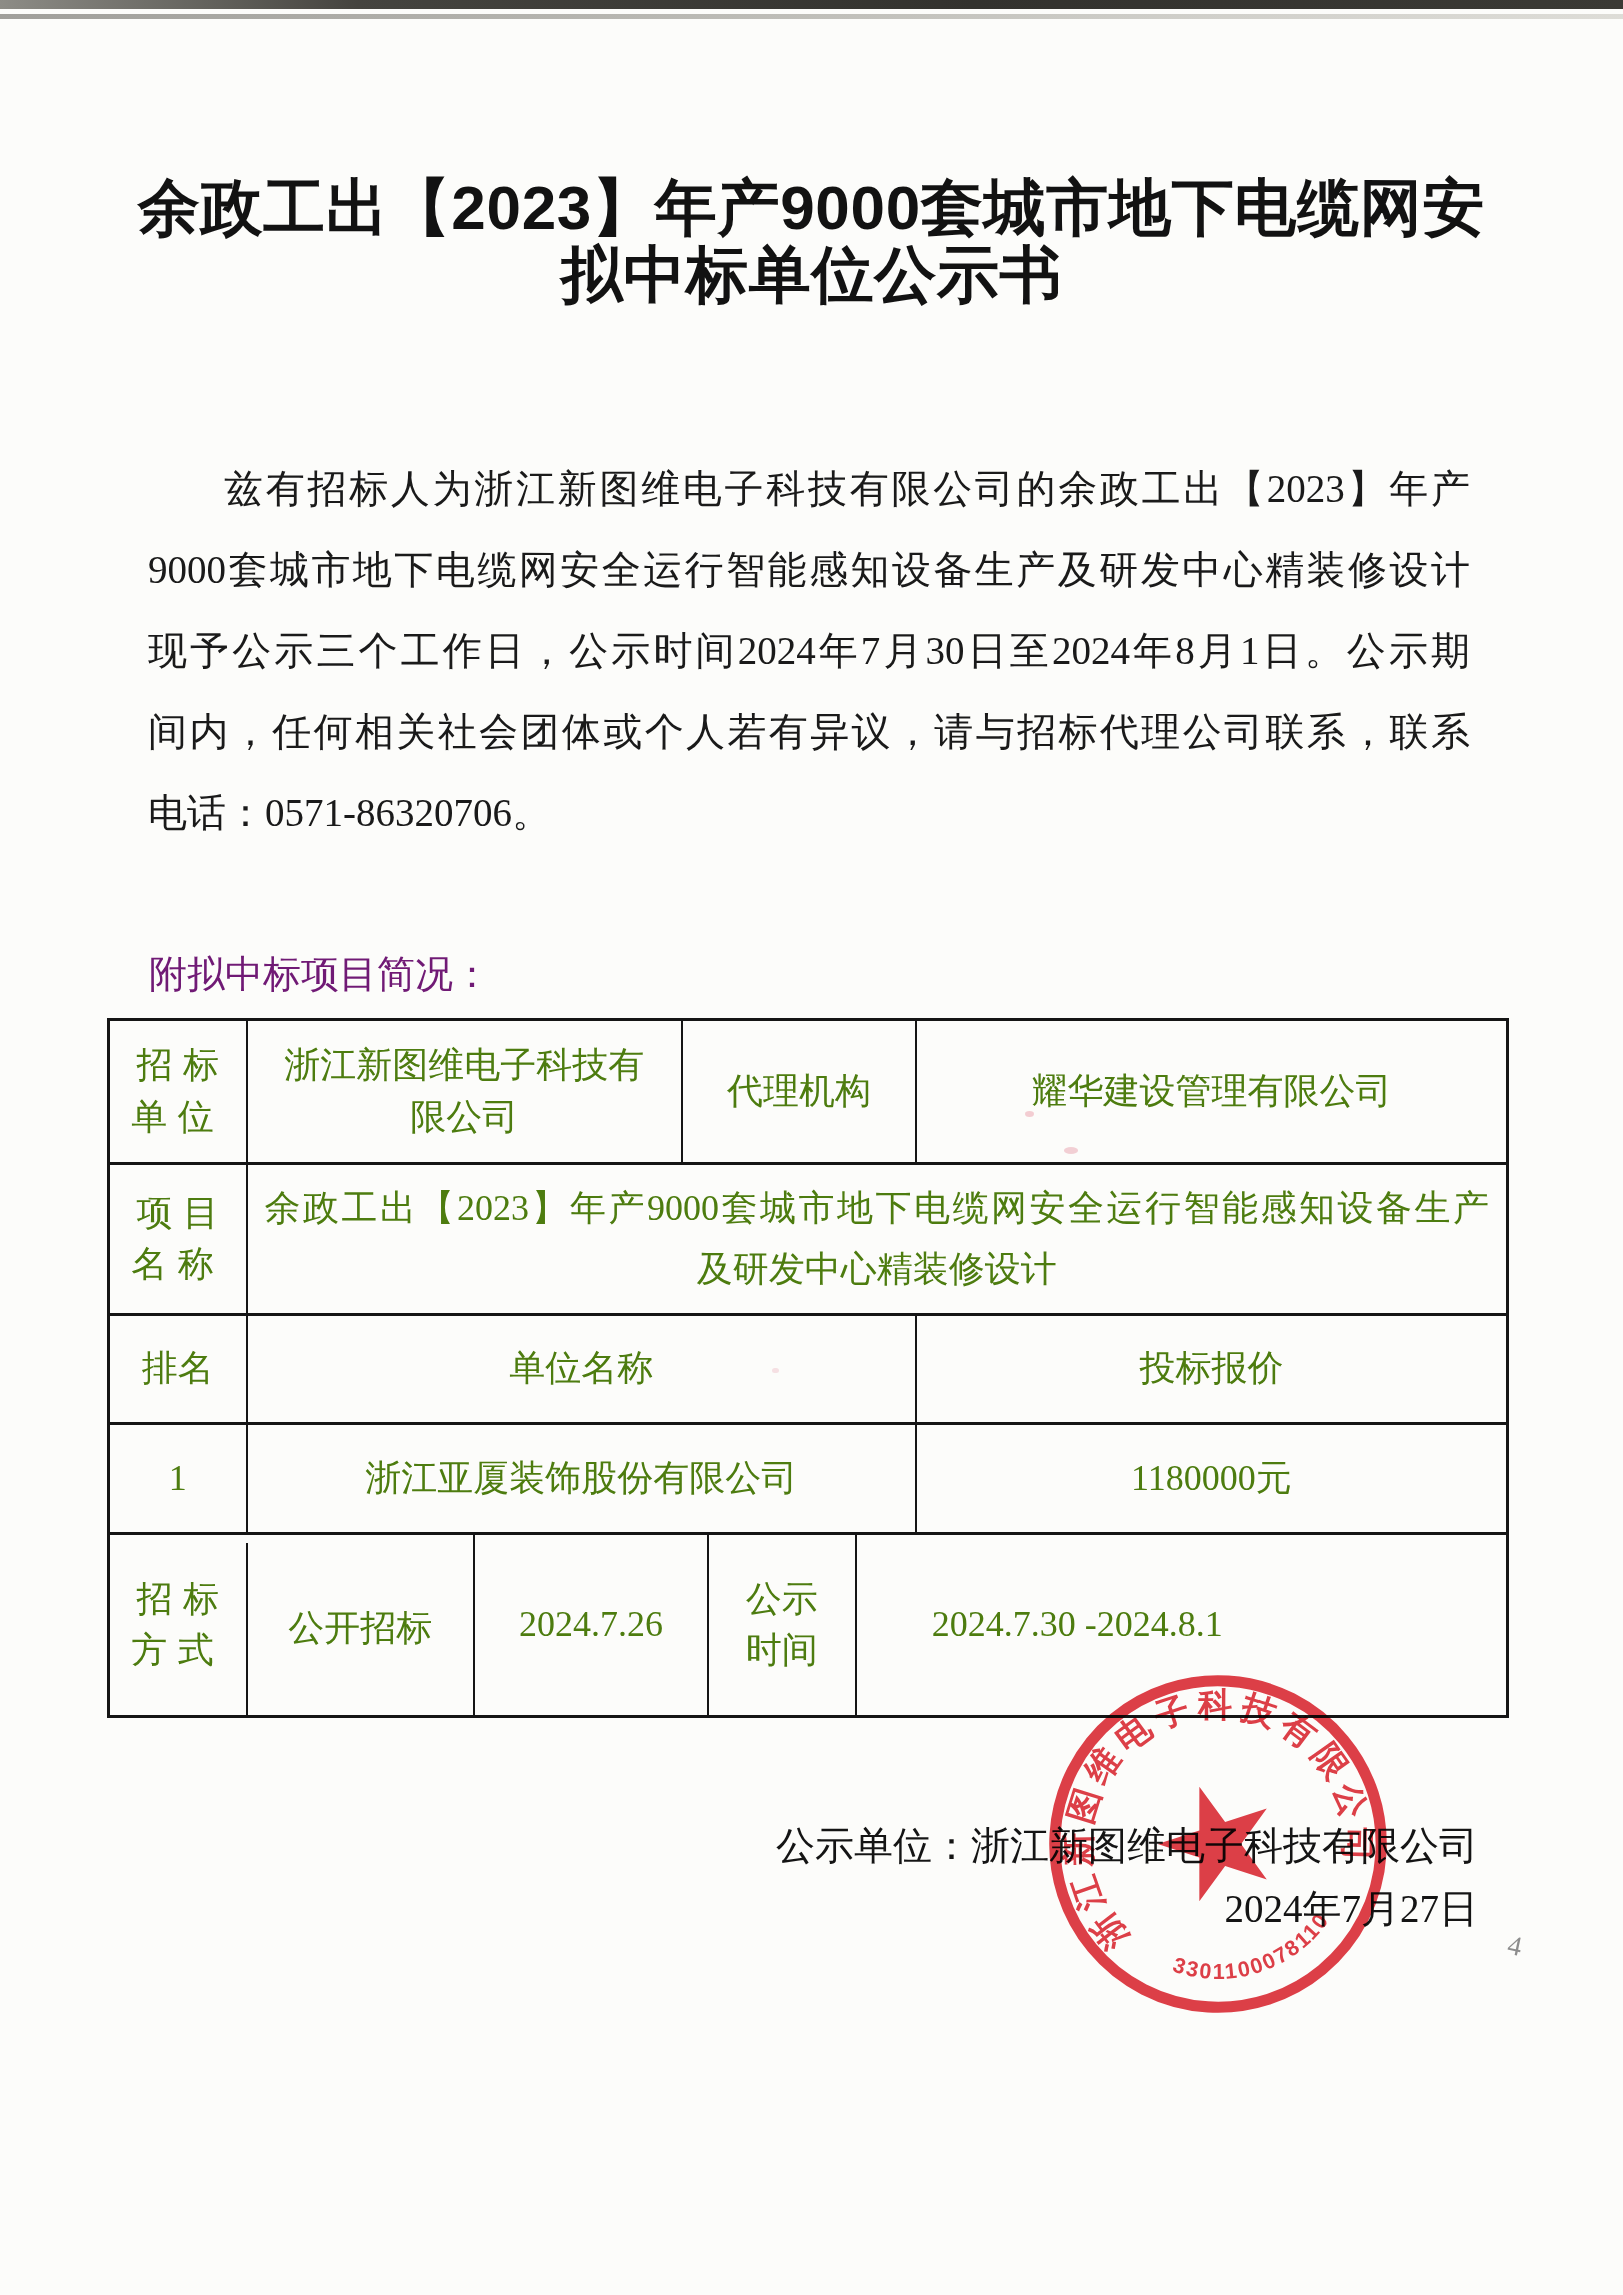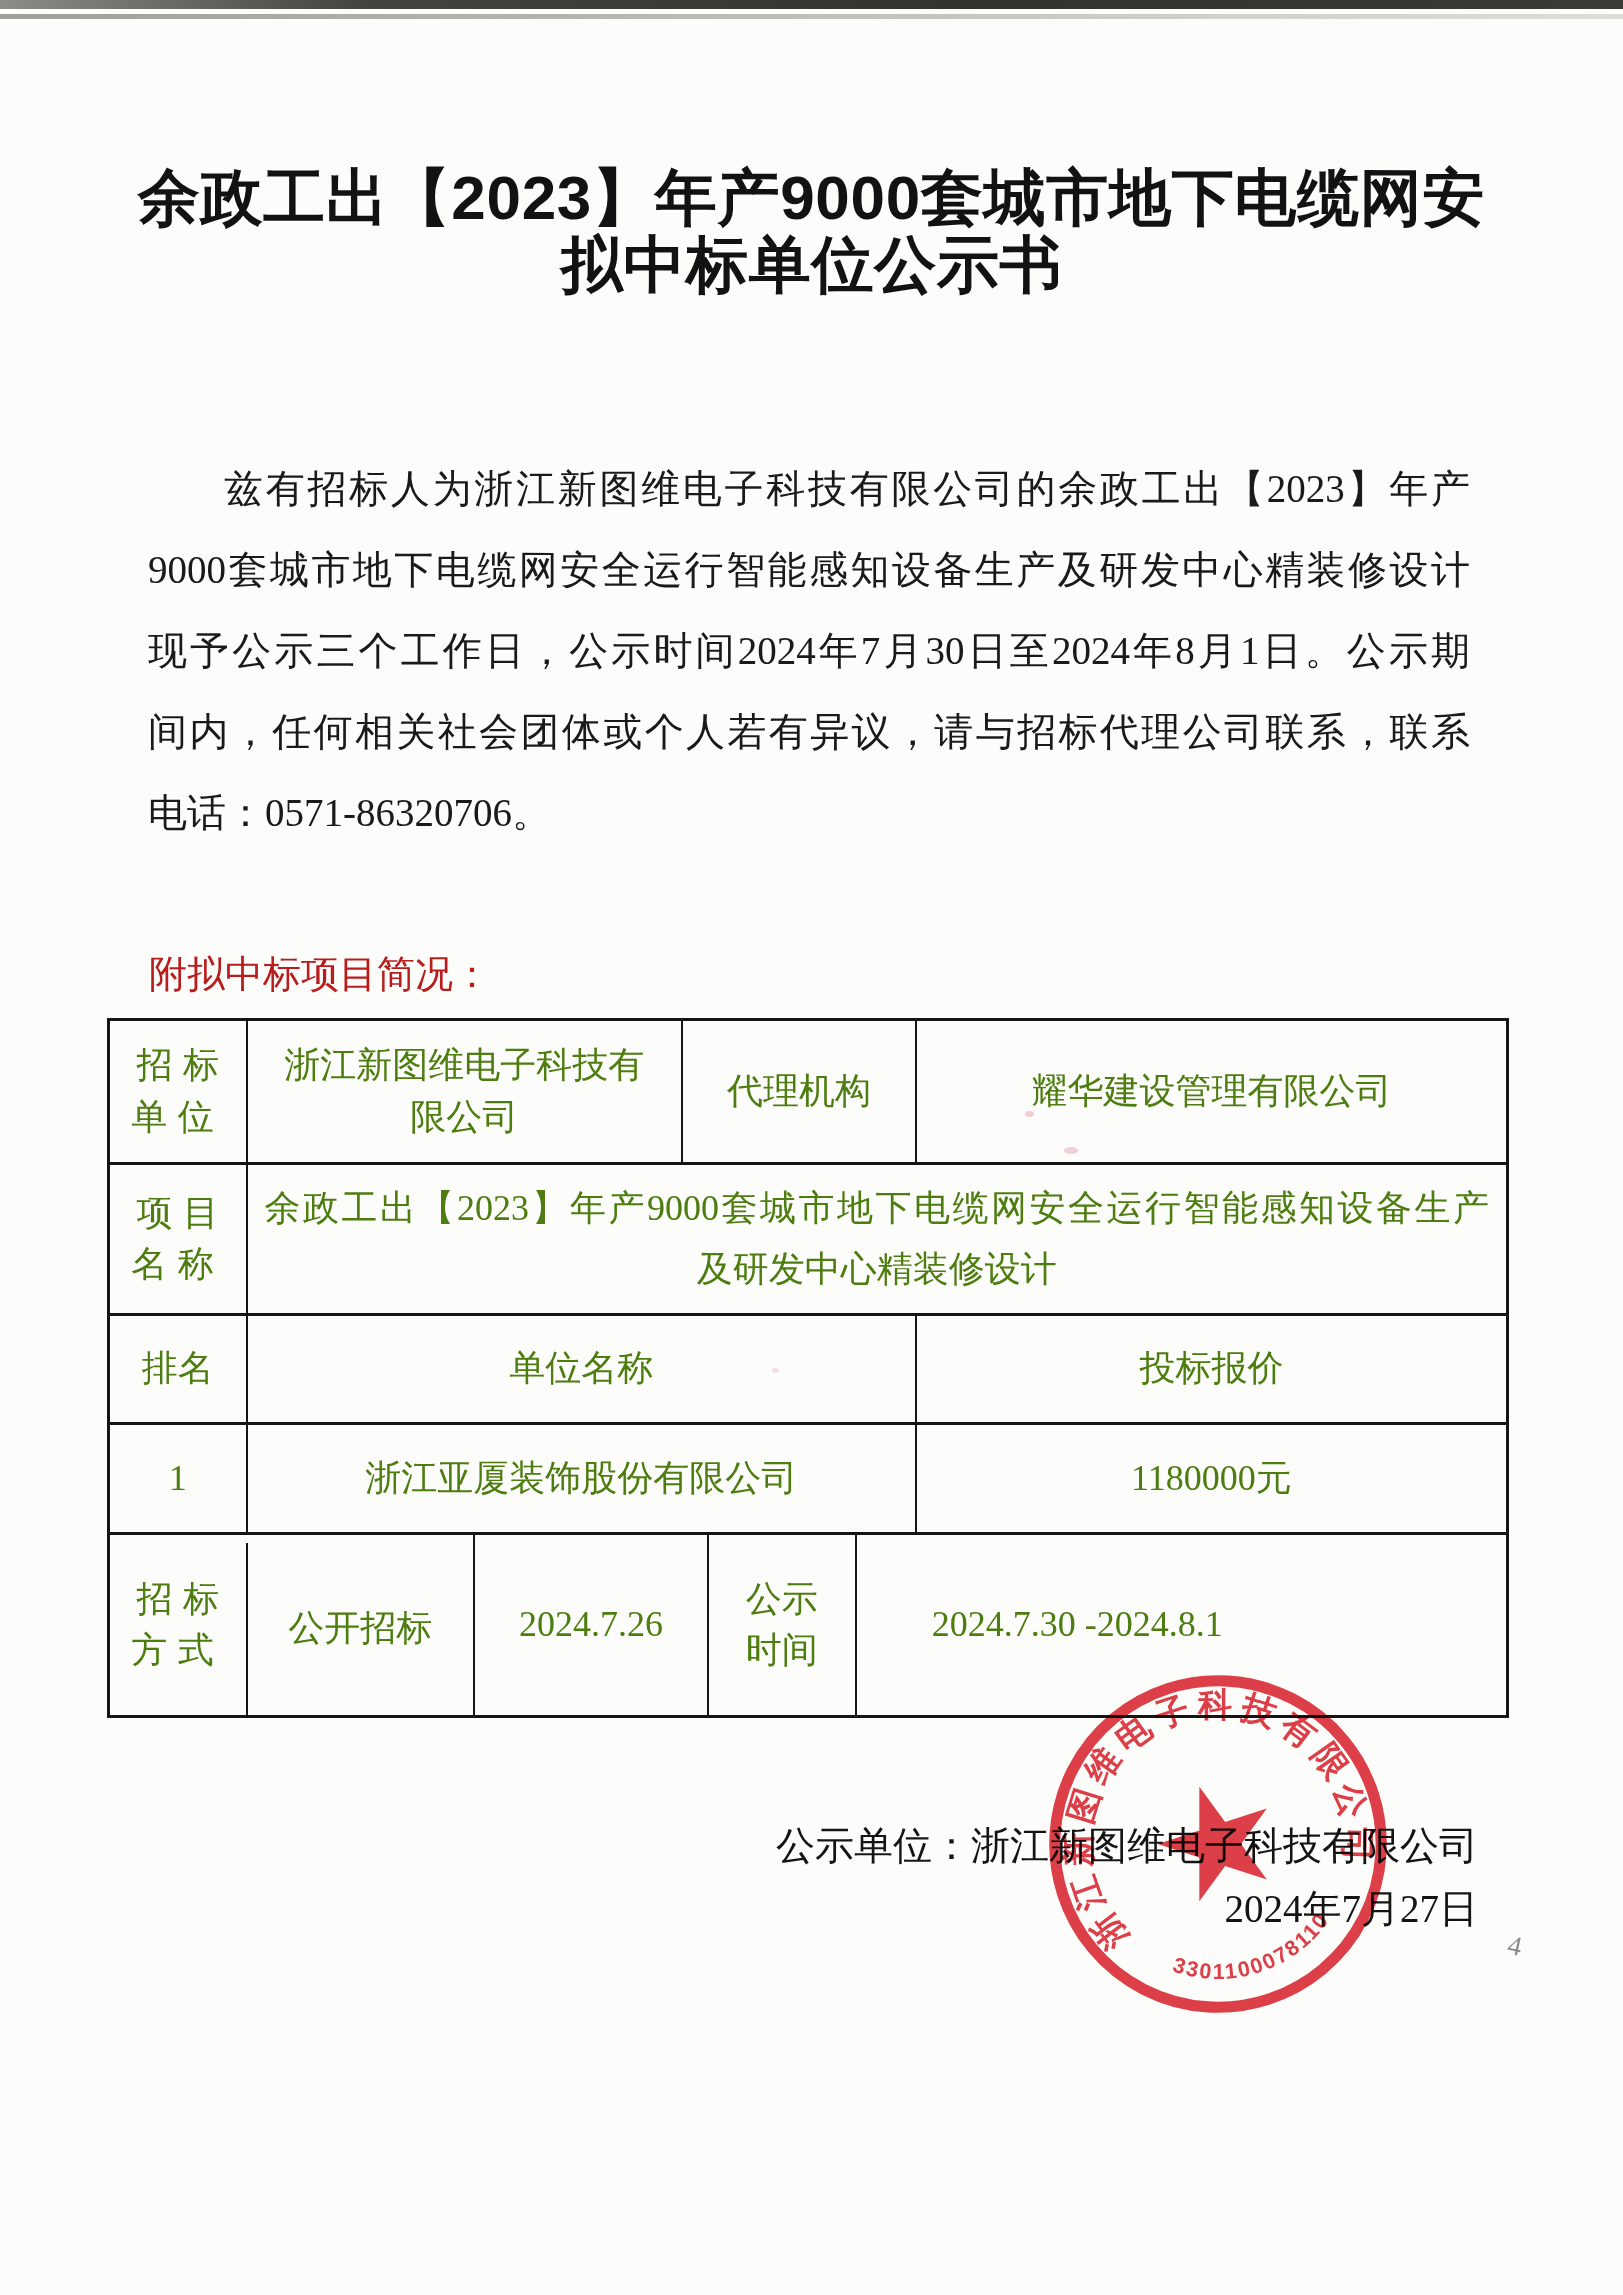--- a/index.html
+++ b/index.html
@@ -17,37 +17,37 @@
     background:linear-gradient(to right,#8d8c86 0%,#45443f 22%,#33322e 60%,#3b3a35 100%);
   }
   .scan-line{
     position:absolute;left:0;top:13.7px;width:1623px;height:5.2px;
     background:linear-gradient(to right,#908f8a 0%,#a8a7a1 35%,#c9c8c2 75%,#d8d7d1 100%);
     opacity:.85;
   }
   .speck{position:absolute;border-radius:50%;}
 
   .title{
-    position:absolute;left:0;top:164px;width:1623px;
+    position:absolute;left:0;top:174px;width:1623px;
     text-align:center;
     font-family:"Liberation Sans","DejaVu Sans",sans-serif;
     font-size:62px;line-height:67px;font-weight:700;
     letter-spacing:0.7px;color:#121212;
   }
   .para{
     position:absolute;left:148px;top:448px;width:1322px;
     font-size:39px;line-height:81px;color:#1a1a1a;
   }
   .para .pline{text-align:justify;text-align-last:justify;}
   .para .pline.first{text-indent:76px;}
   .para .pline.last{text-align:left;text-align-last:left;}
 
   .caption{
     position:absolute;left:149px;top:949px;
-    font-size:38px;color:#b91c1c;
+    font-size:38px;color:#701a75;
   }
 
   
   .tbl{
     position:absolute;left:107px;top:1018px;width:1402px;height:700px;
     border:3.3px solid #151515;box-sizing:border-box;
     font-size:36px;color:#4d7c0f;
   }
   .trow{display:flex;width:100%;box-sizing:border-box;}
   .trow + .trow{border-top:3.9px solid #151515;}

